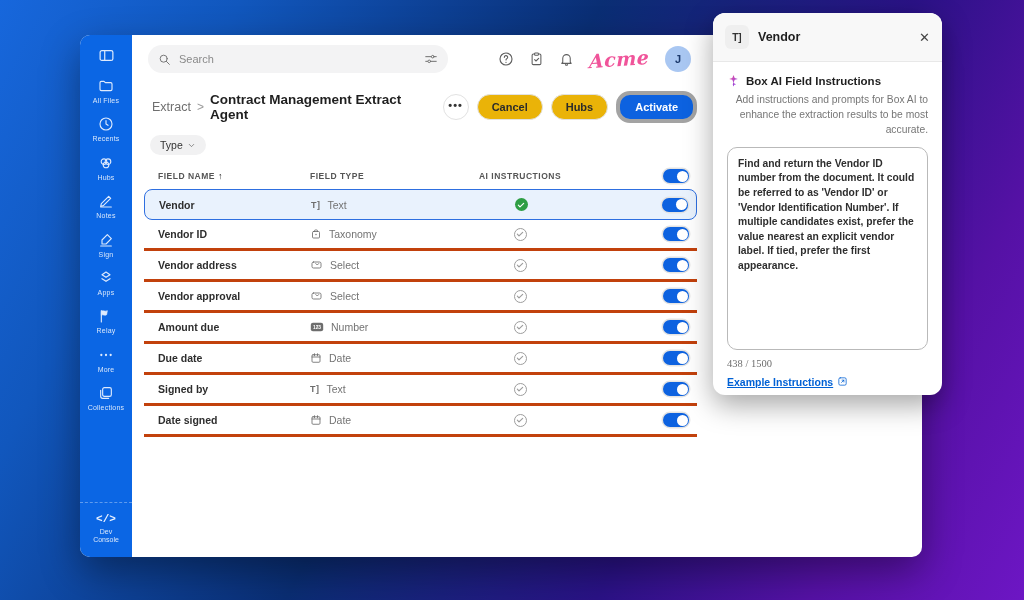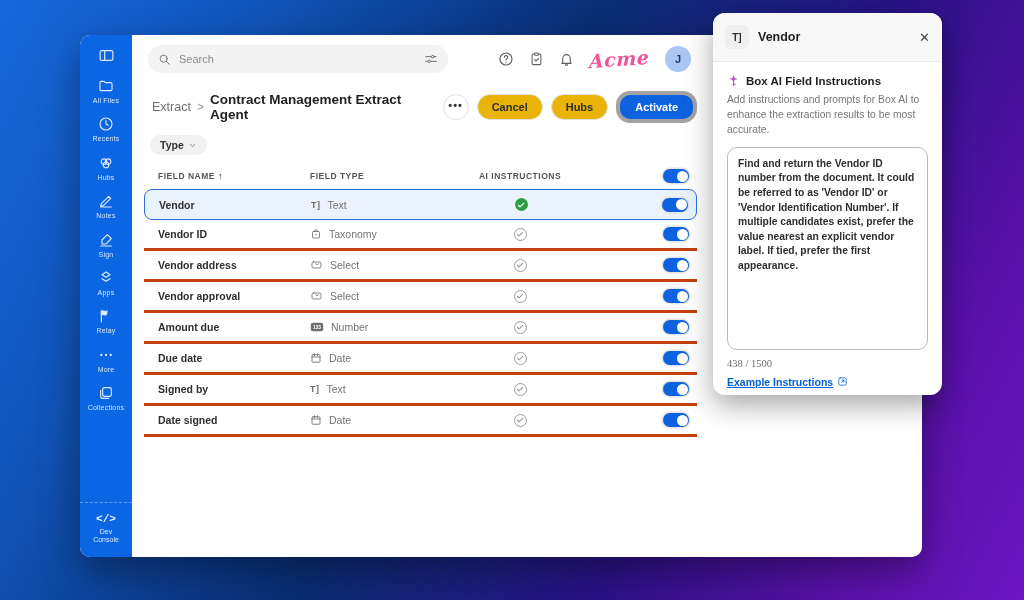--- a/index.html
+++ b/index.html
@@ -54,21 +54,21 @@
   .crumb-title{font-size:13.5px;font-weight:bold;color:#1f1f1f;}
   .actions{margin-left:auto;display:flex;align-items:center;gap:8px;}
   .btn{font-family:inherit;font-size:11px;font-weight:bold;border-radius:14px;cursor:pointer;}
   .btn-more{width:26px;height:26px;border-radius:50%;background:#fff;border:1px solid #e2e2e2;
     color:#333;font-size:11px;letter-spacing:1px;line-height:1;display:flex;align-items:center;justify-content:center;padding-bottom:4px;}
   .btn-ghost{background:#eab308;border:1px solid #e2e2e2;color:#2b2b2b;padding:6px 14px;}
   .btn-primary{background:#0d62e0;border:4px solid #a3a3a3;color:#fff;padding:6px 15px;}
 
   .filter-row{padding:4px 0 6px 18px;}
   .chip{display:inline-flex;align-items:center;gap:4px;background:#f1f1f2;border-radius:12px;
-    padding:4px 10px;font-size:10.5px;font-weight:bold;color:#333;cursor:pointer;}
+    padding:4px 10px;font-size:10.5px;font-weight:normal;color:#333;cursor:pointer;}
   .chip .car{color:#555;}
 
   
   .table{margin:2px 8px 0 12px;width:553px;}
   .thead{display:grid;grid-template-columns:152px 150px 120px 1fr;align-items:center;
     padding:6px 8px 6px 14px;}
   .th{font-size:8.5px;font-weight:bold;letter-spacing:.5px;color:#555;text-transform:uppercase;}
   .th .arr{font-size:9px;color:#222;margin-left:3px;}
   .trow{display:grid;grid-template-columns:152px 150px 120px 1fr;align-items:center;height:31px;
     padding:0 8px 0 14px;border-bottom:3px solid #c2410c;cursor:pointer;background:#fff;}
@@ -91,21 +91,21 @@
     box-shadow:0 10px 28px rgba(0,0,0,.35);overflow:hidden;display:flex;flex-direction:column;}
   .panel-head{background:#f8f8f8;border-bottom:1px solid #e8e8e8;display:flex;align-items:center;
     gap:9px;padding:12px 12px;}
   .type-chip{width:24px;height:24px;background:#efefef;border-radius:6px;display:flex;align-items:center;
     justify-content:center;font-size:10px;font-weight:bold;color:#333;}
   .panel-title{font-size:12.5px;font-weight:bold;color:#1f1f1f;}
   .panel-close{margin-left:auto;color:#444;font-size:13px;cursor:pointer;line-height:1;}
   .panel-body{padding:12px 14px 10px;display:flex;flex-direction:column;flex:1;}
   .sec-head{display:flex;align-items:center;gap:6px;}
   .sec-title{font-size:11.5px;font-weight:bold;color:#1f1f1f;}
-  .sec-desc{margin-top:6px;font-size:10.3px;line-height:1.45;color:#767676;}
+  .sec-desc{margin-top:6px;font-size:10.3px;line-height:1.45;color:#767676;text-align:right;}
   .instr{margin-top:9px;width:100%;height:203px;border:1px solid #b9b9b9;border-radius:10px;resize:none;
     padding:9px 10px;font-family:inherit;font-size:10.3px;line-height:1.42;font-weight:bold;color:#2e2e2e;outline:none;}
   .counter{margin-top:8px;font-size:10.5px;color:#6e6e6e;font-family:Liberation Serif, serif;}
   .ex-link{margin-top:7px;display:flex;align-items:center;gap:4px;color:var(--accent);font-size:10.5px;
     font-weight:bold;text-decoration:underline;cursor:pointer;}
 </style>
 </head>
 <body>
 
 <div class="window">

